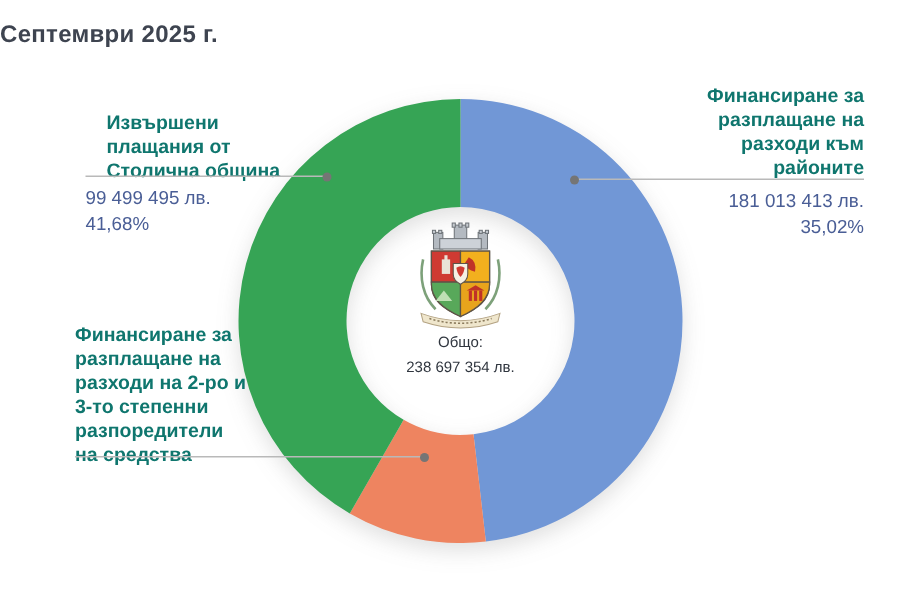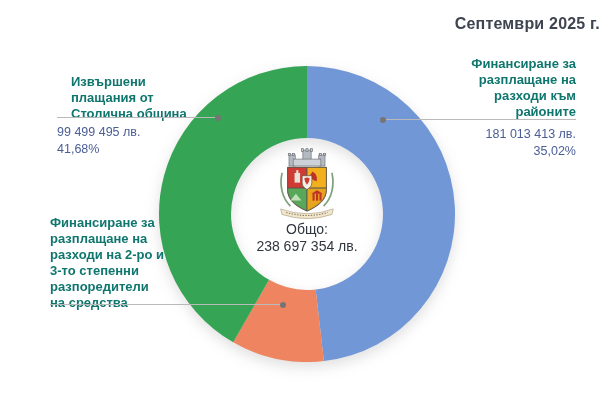--- a/index.html
+++ b/index.html
@@ -7,33 +7,33 @@
   body {
     font-family:"Liberation Sans", sans-serif;
     background:#ffffff;
     position:relative;
     overflow:hidden;
   }
   .stage { position:absolute; inset:0; width:600px; height:400px; }
 
   .chart-title {
     position:absolute; top:15px; left:0; width:600px;
-    text-align:right;
+    text-align:left;
     font-size:16px; font-weight:bold; color:#3e4450;
     letter-spacing:.2px;
   }
 
   #donut { position:absolute; left:0; top:0;
     filter:drop-shadow(0 5px 7px rgba(80,80,80,.18)); }
 
   .crest { position:absolute; left:272px; top:148px; width:70px; height:72px; }
 
   .center-label {
     position:absolute; left:217px; top:221px; width:180px;
-    text-align:center; font-size:14px; line-height:16.5px;
+    text-align:center; font-size:10px; line-height:16.5px;
     color:#30363f; font-weight:500; white-space:pre-line;
   }
 
   .lbl {
     position:absolute; font-size:13px; line-height:16px;
     font-weight:bold; color:#0f766e; white-space:pre-line;
   }
   .lbl-lt { left:71px;  top:74px;  width:165px; text-align:left; }
   .lbl-r  { right:24px; top:56px;  width:160px; text-align:right; }
   .lbl-lb { left:50px;  top:215px; width:170px; text-align:left; }

